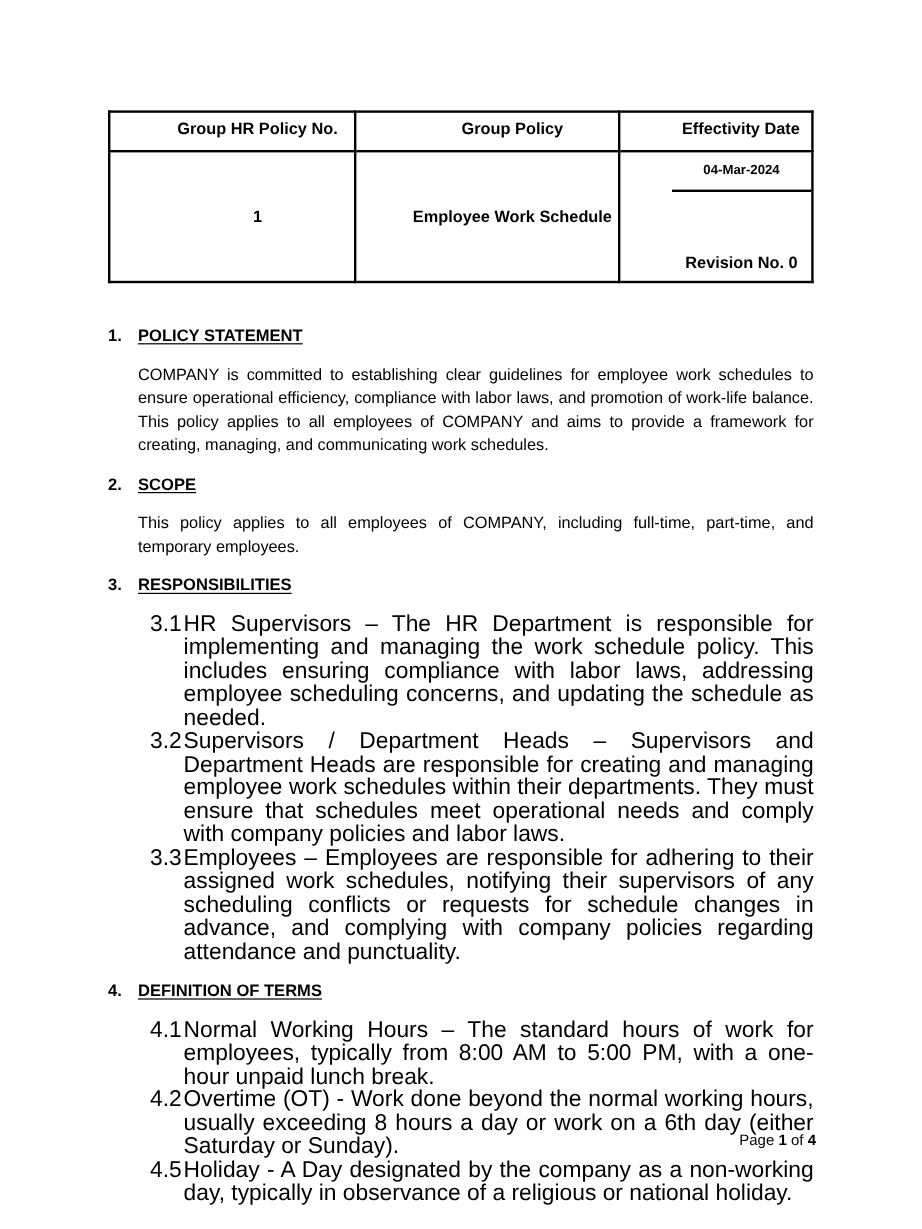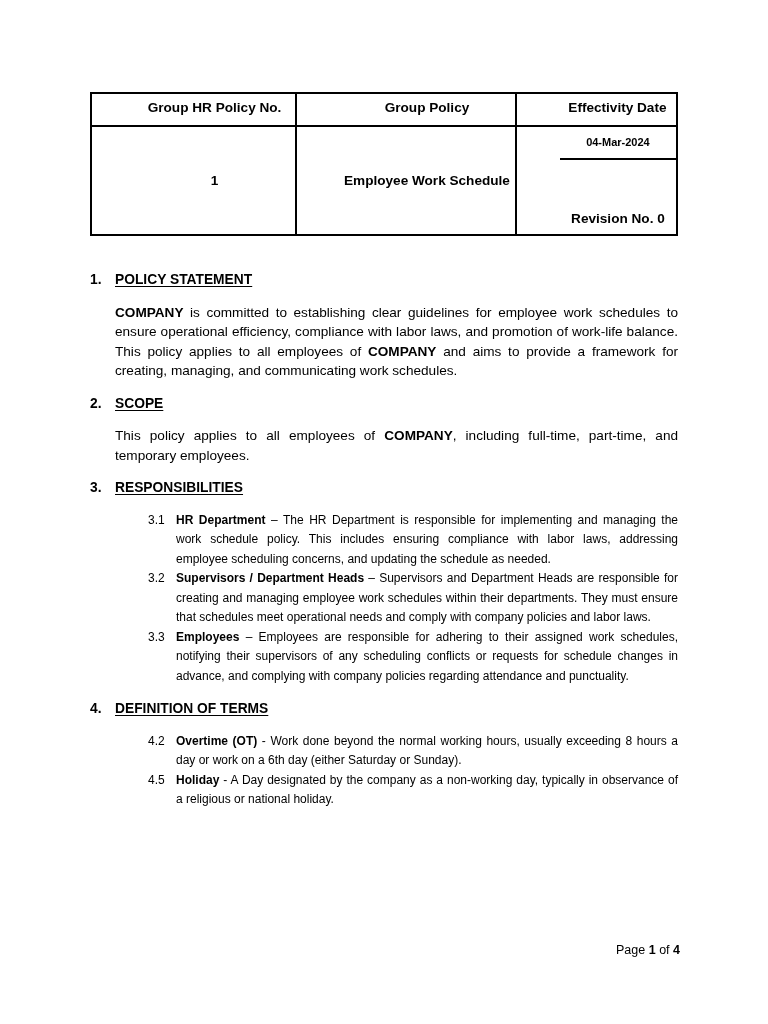--- a/index.html
+++ b/index.html
@@ -40,24 +40,24 @@
     display:flex; font-weight:bold; font-size:13.8px; line-height:19.5px;
     margin:13px 0 13px 0;
   }
   .sec-num { width:25px; flex:none; }
   .sec-title { text-decoration:underline; text-underline-offset:2px; }
   .para {
     margin:13px 0 0 25px; text-align:justify;
     font-size:13.6px; line-height:19.5px;
   }
   .items { margin:13px 0 0 35px; }
-  .item { display:flex; font-size:12px; line-height:19.5px;margin-left:23px; }
+  .item { display:flex; font-size:19px; line-height:19.5px; }
   .item-num { width:28px; flex:none; }
   .item-text { flex:1; text-align:justify; }
-  .para b, .item-text b { font-weight:bold; }
+  .para b, .item-text b { font-weight:normal; }
   
   .footer {
     position:absolute; top:943px; right:88px;
     font-size:12.5px; line-height:15px; white-space:pre;
   }
 </style>
 </head>
 <body>
 
 <div class="page">
@@ -101,39 +101,43 @@
         <div class="para"><span>This policy applies to all employees of </span><b>COMPANY</b><span>, including full-time, part-time, and temporary employees.</span></div>
       </div>
       <div class="section">
         <div class="sec-heading">
           <span class="sec-num">3.</span>
           <span class="sec-title">RESPONSIBILITIES</span>
         </div>
         <div class="items">
           <div class="item">
             <span class="item-num">3.1</span>
-            <div class="item-text"><b>HR Department</b><span> – The HR Department is responsible for implementing and managing the work schedule policy. This includes ensuring compliance with labor laws, addressing employee scheduling concerns, and updating the schedule as needed.</span></div>
+            <div class="item-text"><b>HR Supervisors</b><span> – The HR Department is responsible for implementing and managing the work schedule policy. This includes ensuring compliance with labor laws, addressing employee scheduling concerns, and updating the schedule as needed.</span></div>
           </div>
           <div class="item">
             <span class="item-num">3.2</span>
             <div class="item-text"><b>Supervisors / Department Heads</b><span> – Supervisors and Department Heads are responsible for creating and managing employee work schedules within their departments. They must ensure that schedules meet operational needs and comply with company policies and labor laws.</span></div>
           </div>
           <div class="item">
             <span class="item-num">3.3</span>
             <div class="item-text"><b>Employees</b><span> – Employees are responsible for adhering to their assigned work schedules, notifying their supervisors of any scheduling conflicts or requests for schedule changes in advance, and complying with company policies regarding attendance and punctuality.</span></div>
           </div>
         </div>
       </div>
       <div class="section">
         <div class="sec-heading">
           <span class="sec-num">4.</span>
           <span class="sec-title">DEFINITION OF TERMS</span>
         </div>
         <div class="items">
           <div class="item">
+            <span class="item-num">4.1</span>
+            <div class="item-text"><b>Normal Working Hours</b><span> – The standard hours of work for employees, typically from 8:00 AM to 5:00 PM, with a one-hour unpaid lunch break.</span></div>
+          </div>
+          <div class="item">
             <span class="item-num">4.2</span>
             <div class="item-text"><b>Overtime (OT)</b><span> - Work done beyond the normal working hours, usually exceeding 8 hours a day or work on a 6th day (either Saturday or Sunday).</span></div>
           </div>
           <div class="item">
             <span class="item-num">4.5</span>
             <div class="item-text"><b>Holiday</b><span> - A Day designated by the company as a non-working day, typically in observance of a religious or national holiday.</span></div>
           </div>
         </div>
       </div>
     </div>

